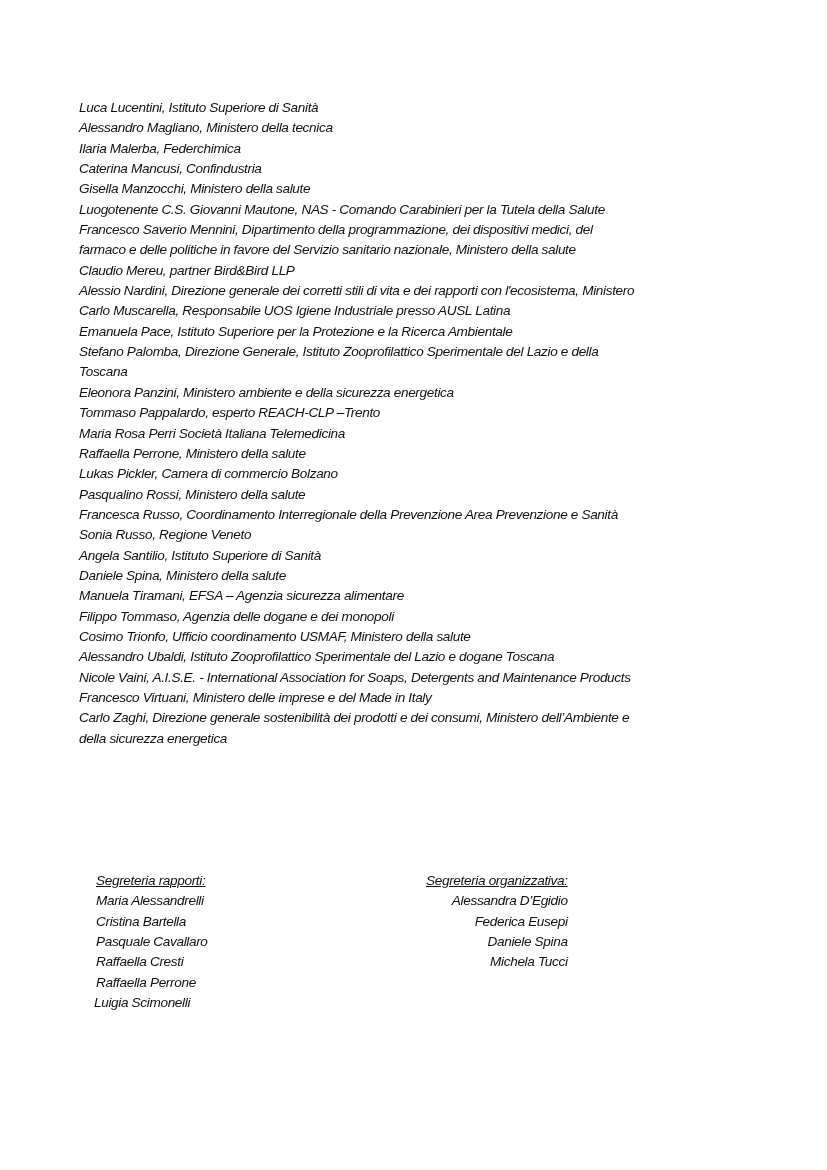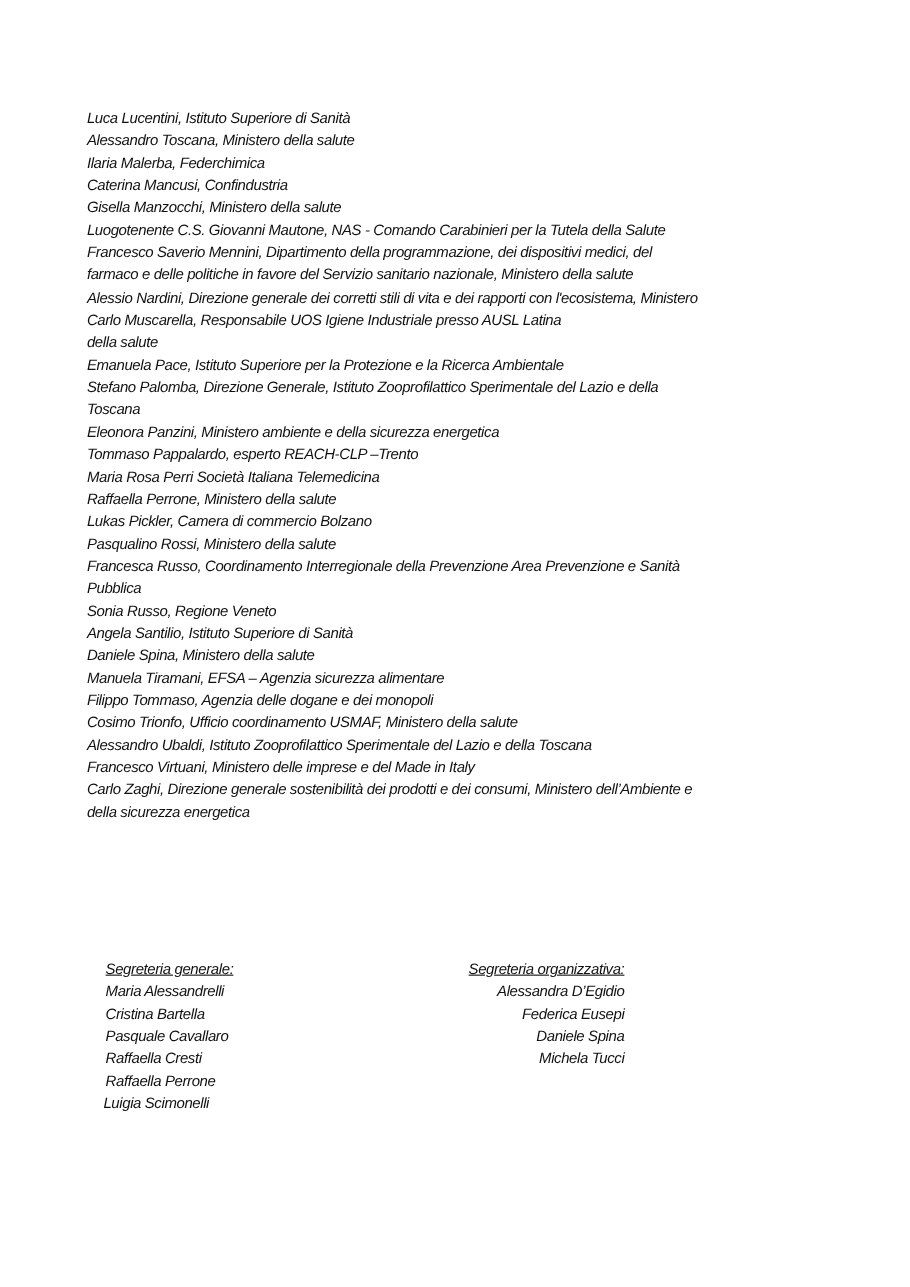--- a/index.html
+++ b/index.html
@@ -31,55 +31,55 @@
     .col .member { display: block; }
     .col-left .member.last { margin-left: -2px; }
   </style>
 </head>
 <body>
 
 <div class="page">
 
   <ul class="list">
     <li>Luca Lucentini, Istituto Superiore di Sanità</li>
-    <li>Alessandro Toscana, Ministero della salute</li>
+    <li>Alessandro Magliano, Ministero della tecnica</li>
     <li>Ilaria Malerba, Federchimica</li>
     <li>Caterina Mancusi, Confindustria</li>
     <li>Gisella Manzocchi, Ministero della salute</li>
     <li>Luogotenente C.S. Giovanni Mautone, NAS - Comando Carabinieri per la Tutela della Salute</li>
     <li>Francesco Saverio Mennini, Dipartimento della programmazione, dei dispositivi medici, del</li>
     <li>farmaco e delle politiche in favore del Servizio sanitario nazionale, Ministero della salute</li>
+    <li>Claudio Mereu, partner Bird&amp;Bird  LLP</li>
     <li>Alessio Nardini, Direzione generale dei corretti stili di vita e dei rapporti con l'ecosistema, Ministero</li>
     <li>Carlo Muscarella, Responsabile UOS Igiene Industriale presso AUSL Latina</li>
-    <li>della salute</li>
     <li>Emanuela Pace, Istituto Superiore per la Protezione e la Ricerca Ambientale</li>
     <li>Stefano Palomba, Direzione Generale, Istituto Zooprofilattico Sperimentale del Lazio e della</li>
     <li>Toscana</li>
     <li>Eleonora Panzini, Ministero ambiente e della sicurezza energetica</li>
     <li>Tommaso Pappalardo, esperto REACH-CLP –Trento</li>
     <li>Maria Rosa Perri Società Italiana Telemedicina</li>
     <li>Raffaella Perrone, Ministero della salute</li>
     <li>Lukas Pickler, Camera di commercio Bolzano</li>
     <li>Pasqualino Rossi, Ministero della salute</li>
     <li>Francesca Russo, Coordinamento Interregionale della Prevenzione Area Prevenzione e Sanità</li>
-    <li>Pubblica</li>
     <li>Sonia Russo, Regione Veneto</li>
     <li>Angela Santilio, Istituto Superiore di Sanità</li>
     <li>Daniele Spina, Ministero della salute</li>
     <li>Manuela Tiramani, EFSA – Agenzia sicurezza alimentare</li>
     <li>Filippo Tommaso, Agenzia delle dogane e dei monopoli</li>
     <li>Cosimo Trionfo, Ufficio coordinamento USMAF, Ministero della salute</li>
-    <li>Alessandro Ubaldi, Istituto Zooprofilattico Sperimentale del Lazio e della Toscana</li>
+    <li>Alessandro Ubaldi, Istituto Zooprofilattico Sperimentale del Lazio e dogane Toscana</li>
+    <li>Nicole Vaini, A.I.S.E. - International Association for Soaps, Detergents and Maintenance Products</li>
     <li>Francesco Virtuani, Ministero delle imprese e del Made in Italy</li>
     <li>Carlo Zaghi, Direzione generale sostenibilità dei prodotti e dei consumi, Ministero dell’Ambiente e</li>
     <li>della sicurezza energetica</li>
   </ul>
 
   <div class="col col-left">
-    <span class="heading">Segreteria generale:</span>
+    <span class="heading">Segreteria rapporti:</span>
     <span class="member">Maria Alessandrelli</span>
     <span class="member">Cristina Bartella</span>
     <span class="member">Pasquale Cavallaro</span>
     <span class="member">Raffaella Cresti</span>
     <span class="member">Raffaella Perrone</span>
     <span class="member last">Luigia Scimonelli</span>
   </div>
 
   <div class="col col-right">
     <span class="heading">Segreteria organizzativa:</span>

